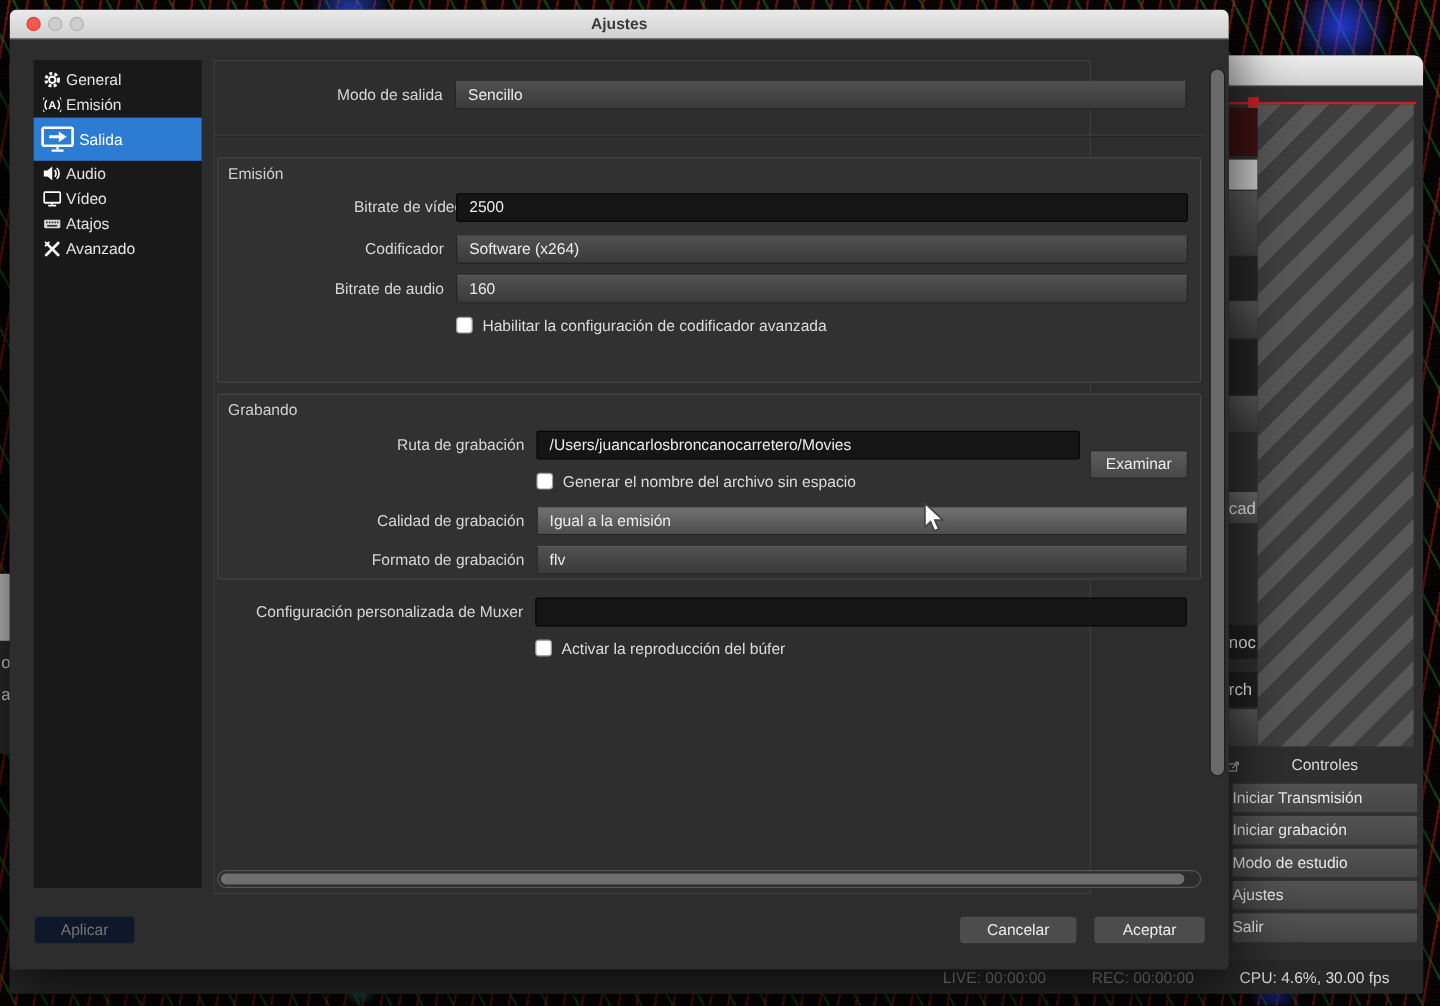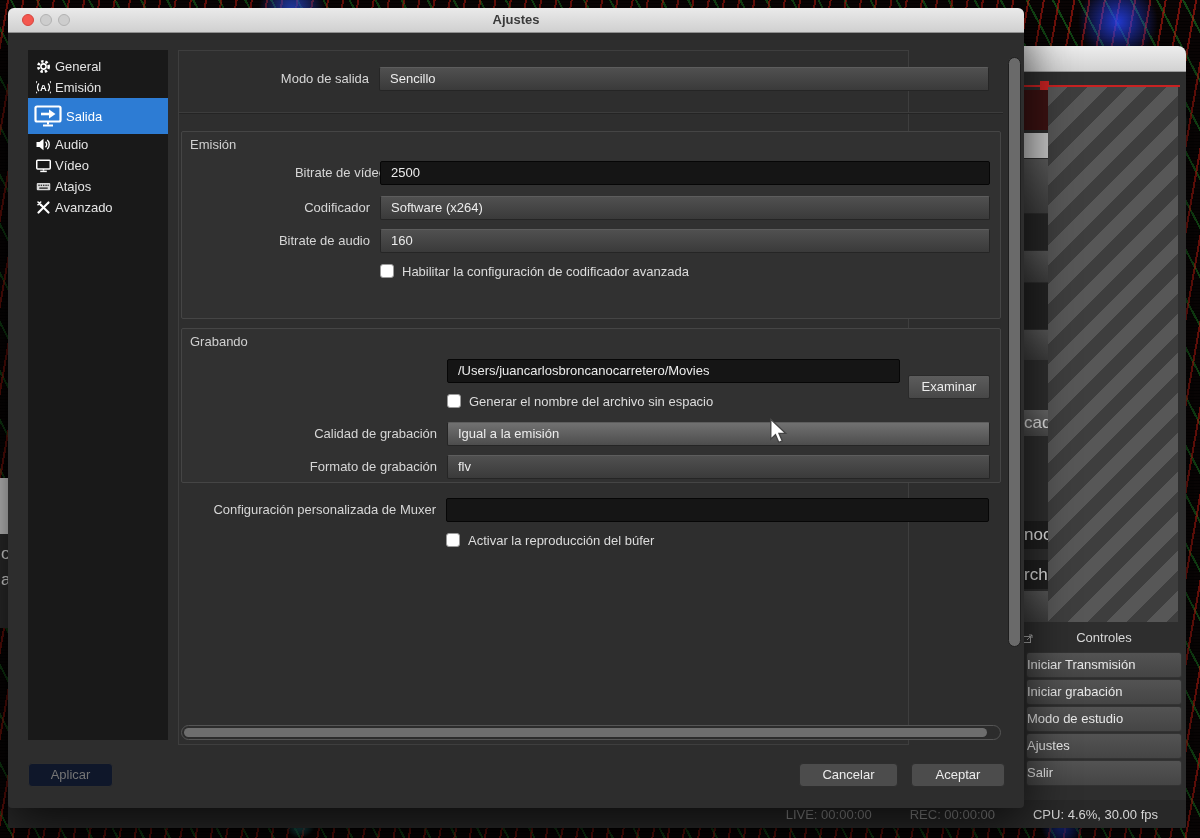--- a/index.html
+++ b/index.html
@@ -22,21 +22,21 @@
   .main-window { position:absolute; left:8px; top:46px; width:1178px; height:782px;
     background:#2e2e2e; border-radius:8px 8px 2px 2px; box-shadow:0 8px 30px rgba(0,0,0,.7); }
   .main-titlebar { position:absolute; left:0; top:0; width:100%; height:26px;
     background:linear-gradient(#ededed,#d2d2d2); border-radius:8px 8px 0 0; border-bottom:1px solid #9a9a9a; }
   .red-line { position:absolute; left:1000px; top:39px; width:172px; height:2px; background:#c92222; }
   .red-handle { position:absolute; left:1032px; top:35px; width:9px; height:9px; background:#c92222; }
   .stripes { position:absolute; left:1040px; top:41px; width:130px; height:535px;
     background:repeating-linear-gradient(135deg, #575757 0 14px, #3e3e3e 14px 28px); }
   .sliver { position:absolute; left:1016px; top:0; width:24px; height:576px; overflow:hidden; }
   .sliver .blk { position:absolute; left:0; width:24px; }
-  .frag { color:#e6e6e6; font-size:17px; white-space:nowrap; }
+  .frag { color:#e6e6e6; font-size:14px; white-space:nowrap; }
   .dock-header { position:absolute; left:1018px; top:584px; width:156px; height:20px;
     text-align:center; color:#d8d8d8; }
   .dock-icon { position:absolute; left:1014px; top:587px; width:12px; height:12px; }
   .dock-btn { position:absolute; left:1018px; width:156px; height:26px; line-height:24px; 
     background:linear-gradient(#535353,#454545); border:1px solid #333; border-radius:3px; color:#e8e8e8; }
   .statusbar { position:absolute; left:0; bottom:0; width:100%; height:28px; background:#282828;
     border-radius:0 0 2px 2px; display:flex; justify-content:flex-end; align-items:center; gap:38px; padding-right:28px; }
   .status-dim { color:#8f8f8f; }
   .status-bright { color:#d6d6d6; }
 
@@ -227,20 +227,21 @@
           <div class="rowlabel" style="left:0;top:97px;width:188px">Bitrate de audio</div>
           <div class="combo" style="left:198px;top:97px;width:610px">160</div>
           <div class="cbrow" style="left:198px;top:131px">
             <span class="cbox"></span>
             <span>Habilitar la configuración de codificador avanzada</span>
           </div>
         </div>
 
         <div class="gbox" style="left:2px;top:277px;width:820px;height:155px">
           <div class="gtitle">Grabando</div>
+          <div class="rowlabel" style="left:0;top:30px;width:255px">Ruta de grabación</div>
           <div class="tinput" style="left:265px;top:30px;width:453px">/Users/juancarlosbroncanocarretero/Movies</div>
           <div class="browse-btn" style="left:726px;top:30px;width:82px">Examinar</div>
           <div class="cbrow" style="left:265px;top:64px">
             <span class="cbox"></span>
             <span>Generar el nombre del archivo sin espacio</span>
           </div>
           <div class="rowlabel" style="left:0;top:93px;width:255px">Calidad de grabación</div>
           <div class="combo hovered" style="left:265px;top:93px;width:543px">Igual a la emisión</div>
           <div class="rowlabel" style="left:0;top:126px;width:255px">Formato de grabación</div>
           <div class="combo" style="left:265px;top:126px;width:543px">flv</div>

